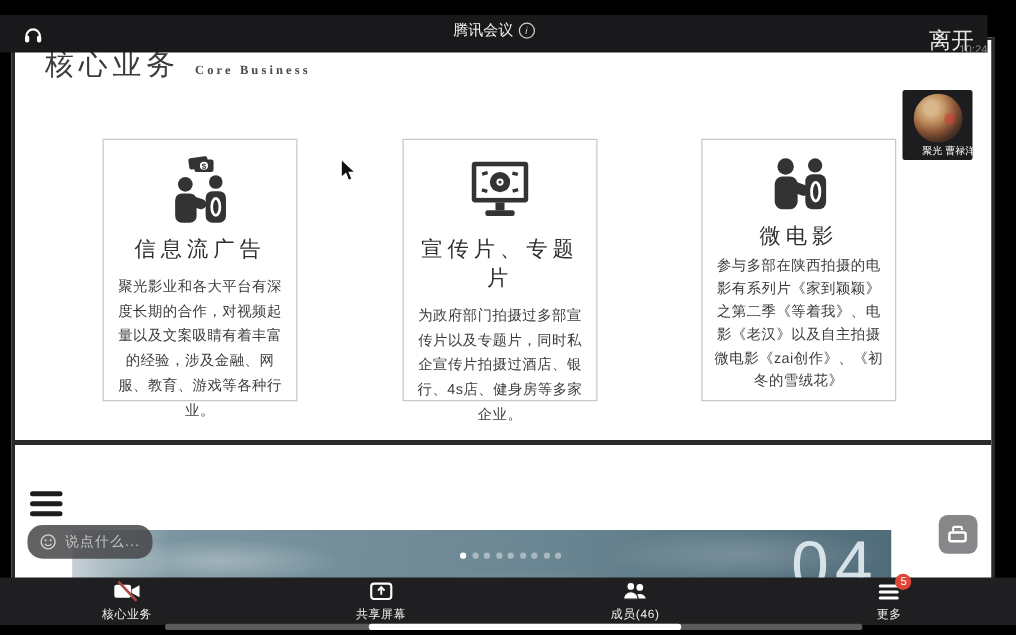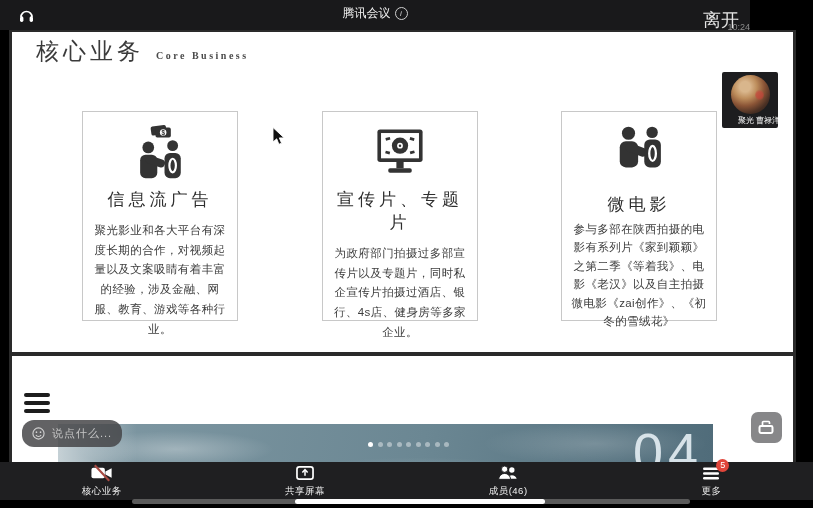--- a/index.html
+++ b/index.html
@@ -1,20 +1,20 @@
 <!DOCTYPE html>
 <html><head>
 <meta charset="utf-8">
 <style>
   html,body{margin:0;padding:0;background:#000;}
   .app{position:relative;width:813px;height:508px;background:#000;overflow:hidden;
        font-family:"Liberation Sans","DejaVu Sans",sans-serif;-webkit-font-smoothing:antialiased;}
 
   
-  .topbar{position:absolute;left:0;top:0;width:734px;height:30px;background:#19191b;z-index:40;padding-left:16px;}
+  .topbar{position:absolute;left:0;top:12px;width:790px;height:30px;background:#19191b;z-index:40;}
   .headset{position:absolute;left:18px;top:7px;}
   .topcenter{position:absolute;left:0;right:0;top:4px;text-align:center;line-height:1;}
   .toptitle{color:#f2f2f2;font-size:12px;display:inline-flex;align-items:center;gap:4px;}
   .info-i{display:inline-block;width:11px;height:11px;border:1px solid #cfcfcf;border-radius:50%;
           font-size:8px;line-height:11px;text-align:center;color:#cfcfcf;font-style:italic;}
   .toptime{color:#8c8c8c;font-size:9px;margin-top:3px;text-align:right;}
   .leave{position:absolute;right:11px;top:8px;color:#e5e5e5;font-size:18px;cursor:pointer;text-align:center;}
 
   
   .page{position:absolute;left:9px;top:30px;width:781px;height:432px;background:#fff;
@@ -25,21 +25,21 @@
   .heading-row{position:absolute;left:24px;top:4px;display:flex;align-items:baseline;gap:12px;font-family:Liberation Serif, serif;}
   .heading-zh{font-size:23px;color:#3b3b3b;letter-spacing:4px;}
   .heading-en{font-size:10px;color:#4a4a4a;letter-spacing:2.5px;font-weight:bold;}
 
   .card{position:absolute;top:79px;width:156px;height:210px;border:1px solid #c8c8c8;background:#fff;
         display:flex;flex-direction:column;align-items:center;box-sizing:border-box;padding:12px 7px 6px;}
   .card1{left:70px;} .card2{left:310px;} .card3{left:549px;}
   .card-icon{height:56px;display:flex;align-items:center;justify-content:center;}
   .card-title{font-size:17px;color:#2e2e2e;letter-spacing:4px;line-height:1.35;text-align:center;margin-top:9px;}
   .card-body{font-size:11.5px;color:#3d3d3d;line-height:1.72;letter-spacing:.4px;text-align:center;margin-top:9px;}
-  .card3 .card-title{margin-top:20px;}
+  .card3 .card-title{margin-top:4px;}
   .card3 .card-body{margin-top:3px;line-height:1.6;}
 
   
   .burger{position:absolute;left:12px;top:361px;width:26px;}
   .burger i{display:block;height:3.5px;background:#1d1d1d;border-radius:2px;margin-bottom:4.5px;}
   .hero{position:absolute;left:46px;top:392px;width:655px;height:90px;
         background:
           linear-gradient(90deg,rgba(255,255,255,.55),rgba(255,255,255,0) 12%),
           radial-gradient(ellipse 140px 26px at 18% 28%,rgba(255,255,255,.30),rgba(255,255,255,0) 70%),
           radial-gradient(ellipse 220px 36px at 55% 65%,rgba(235,243,246,.28),rgba(255,255,255,0) 70%),

